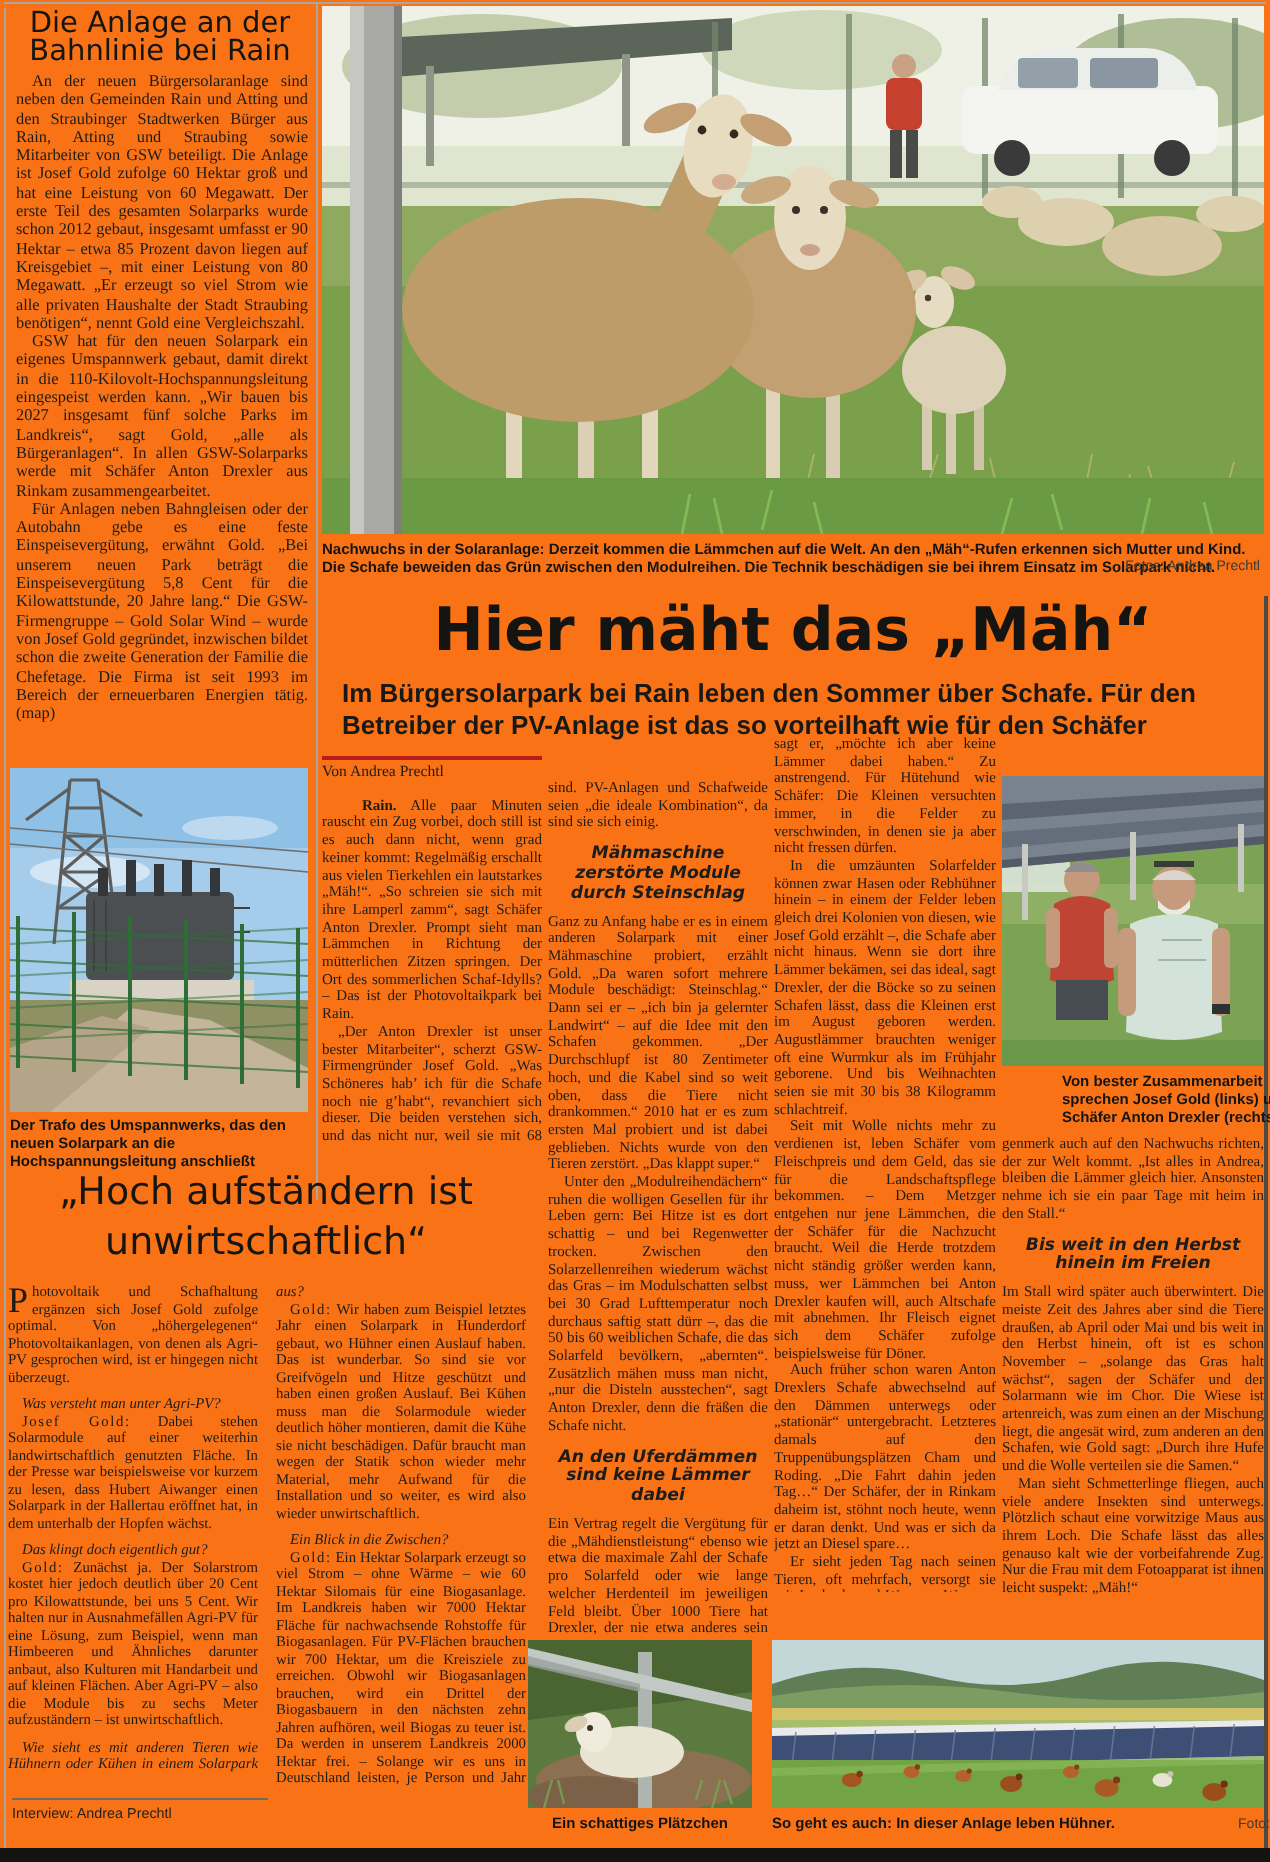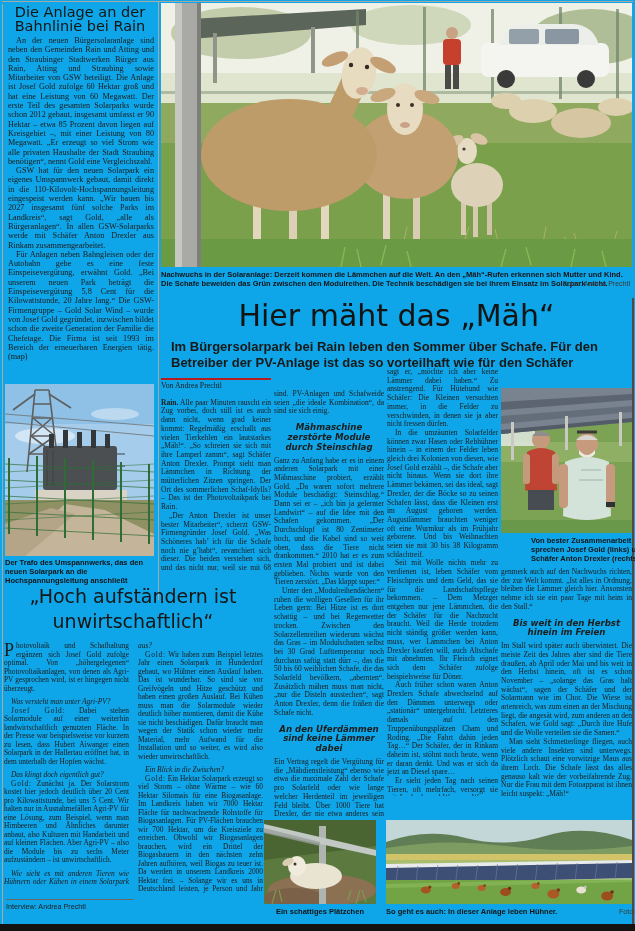--- a/index.html
+++ b/index.html
@@ -1,52 +1,52 @@
 <!DOCTYPE html>
 <html><head>
 <meta charset="utf-8">
 <style>
   * { margin:0; padding:0; box-sizing:border-box; }
   html,body { background:#6b6b6b; }
-  .page { position:relative; width:635px; height:931px; background:#0ea5e9;
+  .page { position:relative; width:635px; height:931px; background:#f97316;
           overflow:hidden; font-family:"Liberation Serif", serif; color:#1c1c1a; }
   .rule { position:absolute; background:#a8a8a2; }
   .photo { position:absolute; overflow:hidden; background:#cfcfc8; }
   .photo svg { display:block; width:100%; height:100%; }
 
   .caption { position:absolute; font-family:"Liberation Sans", sans-serif;
              font-weight:bold; font-size:7.5px; line-height:9px; color:#141414; }
   .credit { font-weight:normal; font-size:7px; color:#3a3a36; }
 
   
   .la-head { position:absolute; left:6px; top:6px; width:148px; text-align:center;
              font-family:"DejaVu Sans", sans-serif; font-weight:400;
              font-size:14.5px; line-height:13.8px; color:#151513; }
   .la-body { position:absolute; left:8px; top:36px; width:146px; height:346px;
              font-size:8.2px; line-height:9.3px; text-align:justify; overflow:hidden; }
   .la-body p { text-indent:8px; }
   .la-body p.first { text-indent:8px; }
 
   
   .main-headline { position:absolute; left:161px; top:297px; width:471px; text-align:center;
-                   font-family:"DejaVu Sans", sans-serif; font-weight:400;
+                   font-family:"DejaVu Sans", sans-serif; font-weight:700;
                    font-size:30px; line-height:38px; color:#141412; }
   .main-subhead  { position:absolute; left:171px; top:339px; width:451px; text-align:left;
                    font-family:"Liberation Sans", sans-serif; font-weight:bold;
                    font-size:13px; line-height:16px; color:#181816; }
 
   
   .col { position:absolute; font-size:7.5px; line-height:8.7px; text-align:justify; overflow:hidden; }
   .col p { text-indent:8px; }
   .col p.cont { text-indent:0; }
   .byline { border-top:2px solid #b91c1c; padding-top:2px; margin-bottom:8px;
             font-size:7.8px; text-indent:0 !important; }
   .crosshead { font-family:"DejaVu Sans", sans-serif; font-style:italic; font-weight:bold;
                font-size:8.6px; line-height:9.8px; text-align:center; margin:7px 2px 4px; }
-  .lead { font-weight:bold; }
+  .lead { font-weight:bold;margin-left:20px; }
 
   
   .iv-head { position:absolute; left:2px; top:584px; width:262px; text-align:center;
              font-family:"DejaVu Sans", sans-serif; font-weight:400;
              font-size:19px; line-height:25px; color:#151513; }
   .iv-body { position:absolute; left:4px; top:642px; width:259px; height:252px;
              column-count:2; column-gap:9px; column-fill:auto;
              font-size:7.4px; line-height:8.5px; text-align:justify; overflow:hidden; }
   .iv-body p { text-indent:7px; }
   .iv-body p.intro { text-indent:0; margin-bottom:5px; }
@@ -269,21 +269,21 @@
         <rect x="105" y="76" width="9" height="44" rx="4" fill="#c69b7d"></rect>
         <rect x="105" y="114" width="9" height="5" fill="#2e3134"></rect>
         <path d="M80 82 L100 82 M78 92 L102 92" stroke="#9fb4aa" stroke-width="1" fill="none"></path>
       </g>
       <rect y="132" width="131" height="13" fill="#6a984a"></rect>
     </svg>
   </figure>
   <div class="caption men-caption">Von bester Zusammenarbeit sprechen Josef Gold (links) und Schäfer Anton Drexler (rechts).</div>
 
   <div class="col" style="left:501px;top:568px;width:131px;height:250px;">
-    <p class="cont">genmerk auch auf den Nachwuchs richten, der zur Welt kommt. „Ist alles in Ordnung, bleiben die Lämmer gleich hier. Ansonsten nehme ich sie ein paar Tage mit heim in den Stall.“</p>
+    <p class="cont">genmerk auch auf den Nachwuchs richten, der zur Welt kommt. „Ist alles in Andrea, bleiben die Lämmer gleich hier. Ansonsten nehme ich sie ein paar Tage mit heim in den Stall.“</p>
     <h3 class="crosshead">Bis weit in den Herbst hinein im Freien</h3>
     <p class="cont">Im Stall wird später auch überwintert. Die meiste Zeit des Jahres aber sind die Tiere draußen, ab April oder Mai und bis weit in den Herbst hinein, oft ist es schon November – „solange das Gras halt wächst“, sagen der Schäfer und der Solarmann wie im Chor. Die Wiese ist artenreich, was zum einen an der Mischung liegt, die angesät wird, zum anderen an den Schafen, wie Gold sagt: „Durch ihre Hufe und die Wolle verteilen sie die Samen.“</p>
     <p>Man sieht Schmetterlinge fliegen, auch viele andere Insekten sind unterwegs. Plötzlich schaut eine vorwitzige Maus aus ihrem Loch. Die Schafe lässt das alles genauso kalt wie der vorbeifahrende Zug. Nur die Frau mit dem Fotoapparat ist ihnen leicht suspekt: „Mäh!“</p>
   </div>
 
   <h2 class="iv-head">
     <span>„Hoch aufständern ist</span><br>
     <span>unwirtschaftlich“</span>
   </h2>
   <div class="iv-body">

